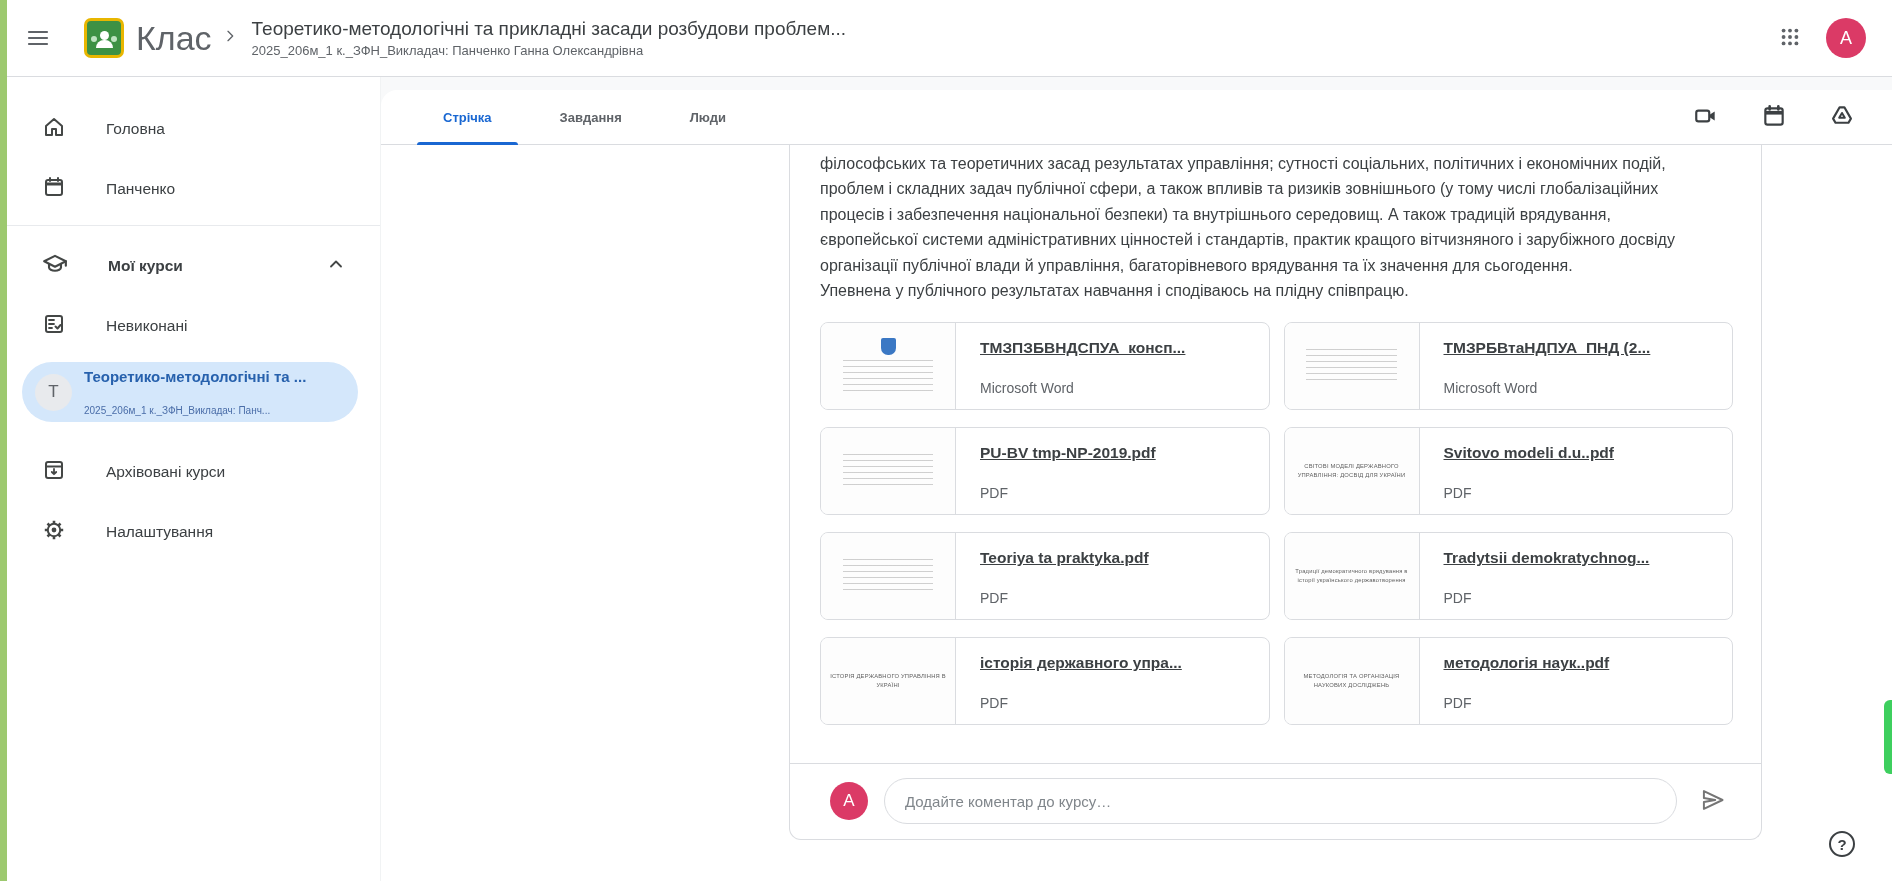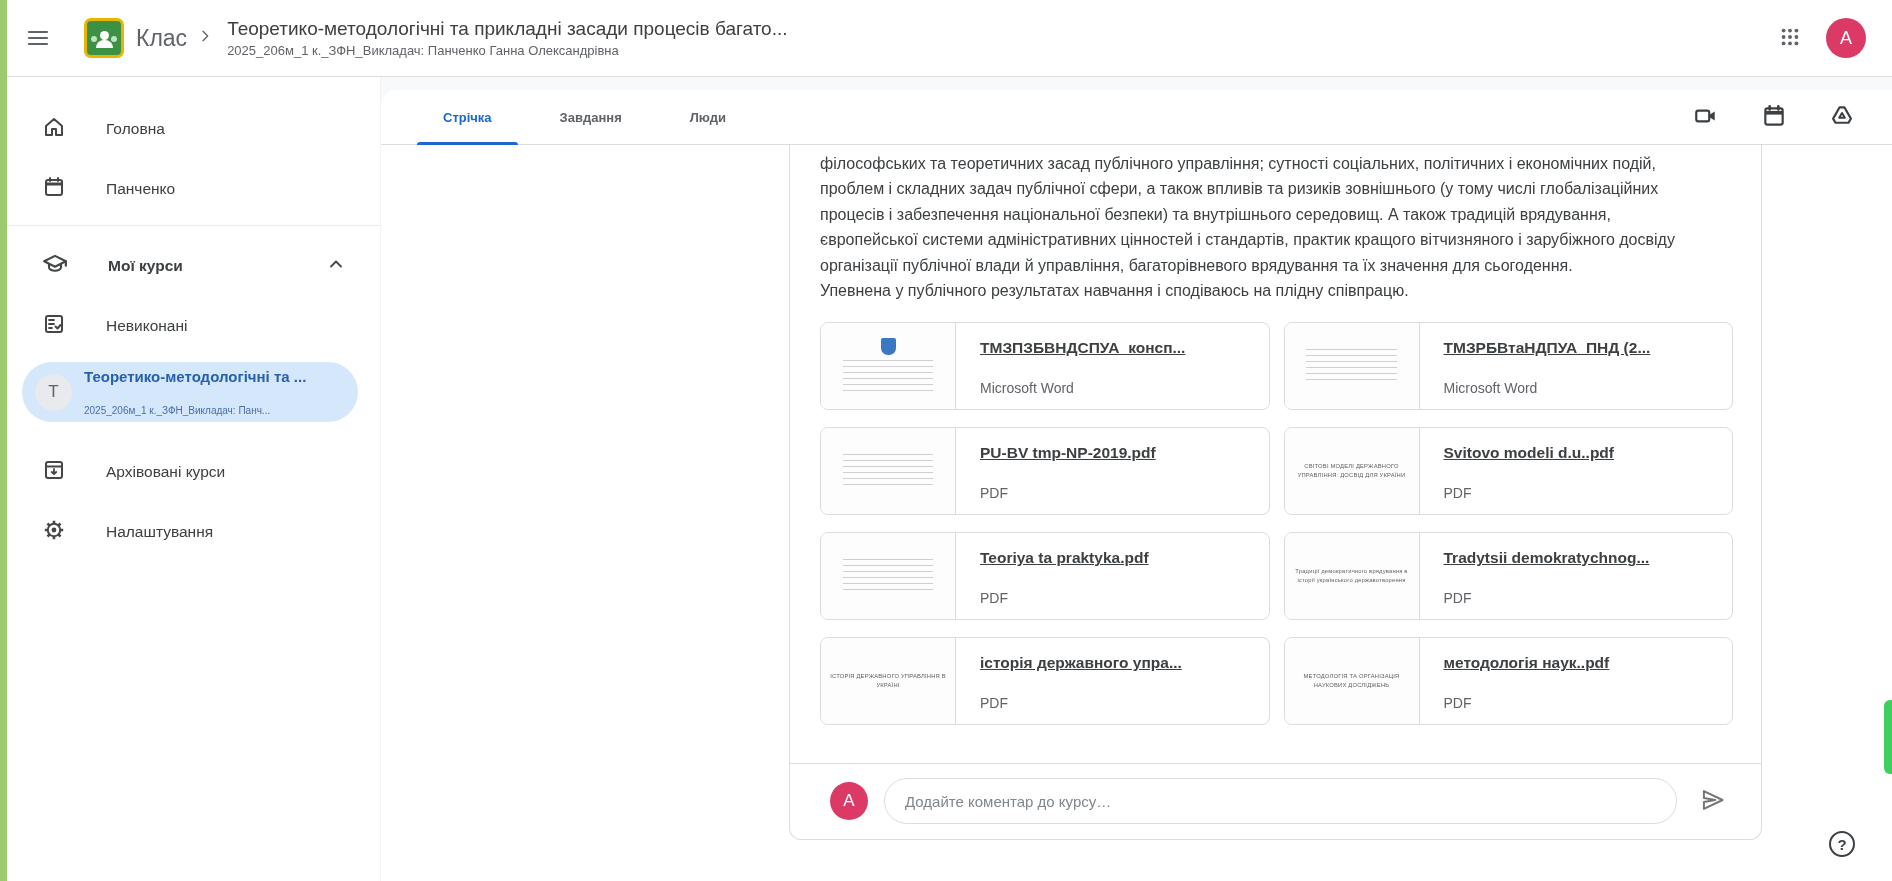--- a/index.html
+++ b/index.html
@@ -13,21 +13,21 @@
 
   
   header { position:relative; height:77px; display:flex; align-items:center; padding-left:14px; border-bottom:1px solid #dadce0; background:#fff; }
   .icon-btn { width:48px; height:48px; border:none; background:transparent; display:flex; align-items:center; justify-content:center; border-radius:50%; cursor:pointer; }
   .hamburger svg { display:block; }
   .logo { margin-left:22px; width:40px; height:40px; border-radius:7px; background:#3d9144; border:3px solid #e8b600; position:relative; flex:none; }
   .logo .person-c { position:absolute; left:50%; top:10px; width:9px; height:9px; margin-left:-4.5px; border-radius:50%; background:#fff; }
   .logo .person-b { position:absolute; left:50%; top:19px; width:17px; height:8px; margin-left:-8.5px; border-radius:8px 8px 0 0; background:#fff; }
   .logo .side-dot { position:absolute; top:15px; width:6px; height:6px; border-radius:50%; background:#bfe3c1; }
   .logo .side-dot.l { left:4px; } .logo .side-dot.r { right:4px; }
-  .app-name { margin-left:12px; font-size:23px; color:#5f6368; cursor:pointer; }
+  .app-name { margin-left:12px; font-size:34px; color:#5f6368; cursor:pointer; }
   .crumb-chev { margin:0 2px 0 10px; }
   .course-head { margin-left:12px; line-height:1.25; }
   .course-title { font-size:19px; color:#3c4043; white-space:nowrap; }
   .course-subtitle { font-size:13px; color:#5f6368; margin-top:3px; white-space:nowrap; }
   .header-right { margin-left:auto; display:flex; align-items:center; gap:12px; padding-right:26px; }
   .avatar { width:40px; height:40px; border-radius:50%; background:#db3a66; color:#fff; font-size:18px; display:flex; align-items:center; justify-content:center; cursor:pointer; flex:none; }
 
   
   .body-row { display:flex; height:804px; }
   nav.sidebar { width:381px; flex:none; background:#fff; padding-top:28px; border-right:1px solid #f1f3f4; }
@@ -96,21 +96,21 @@
       <span class="person-c"></span>
       <span class="person-b"></span>
     </div>
     <div class="app-name">Клас</div>
     <span class="crumb-chev">
       <svg width="16" height="16" viewBox="0 0 24 24">
           <path d="M9 5l7 7-7 7" stroke="#5f6368" stroke-width="2" fill="none" stroke-linecap="round" stroke-linejoin="round"></path>
         </svg>
     </span>
     <div class="course-head">
-      <div class="course-title">Теоретико-методологічні та прикладні засади процесів багато...</div>
+      <div class="course-title">Теоретико-методологічні та прикладні засади розбудови проблем...</div>
       <div class="course-subtitle">2025_206м_1 к._ЗФН_Викладач: Панченко Ганна Олександрівна</div>
     </div>
     <div class="header-right">
       <button class="icon-btn">
         <span>
           <svg width="22" height="22" viewBox="0 0 24 24" fill="#5f6368">
             <circle cx="5" cy="5" r="2.1"></circle>
               <circle cx="12" cy="5" r="2.1"></circle>
               <circle cx="19" cy="5" r="2.1"></circle>
             <circle cx="5" cy="12" r="2.1"></circle>
@@ -244,21 +244,21 @@
               </span>
             </button>
           </div>
         </div>
 
         <div class="feed">
           <article class="post-card">
 
             <div class="post-text">
 
-                <div class="post-line">філософських та теоретичних засад публічного управління; сутності соціальних, політичних і економічних подій,</div>
+                <div class="post-line">філософських та теоретичних засад результатах управління; сутності соціальних, політичних і економічних подій,</div>
 
                 <div class="post-line">проблем і складних задач публічної сфери, а також впливів та ризиків зовнішнього (у тому числі глобалізаційних</div>
 
                 <div class="post-line">процесів і забезпечення національної безпеки) та внутрішнього середовищ.  А також традицій врядування,</div>
 
                 <div class="post-line">європейської системи адміністративних цінностей і стандартів, практик кращого вітчизняного і зарубіжного досвіду</div>
 
                 <div class="post-line">організації публічної влади й управління, багаторівневого врядування та їх значення для сьогодення.</div>
 
                 <div class="post-line">Упевнена у публічного результатах навчання і сподіваюсь на плідну співпрацю.</div>

